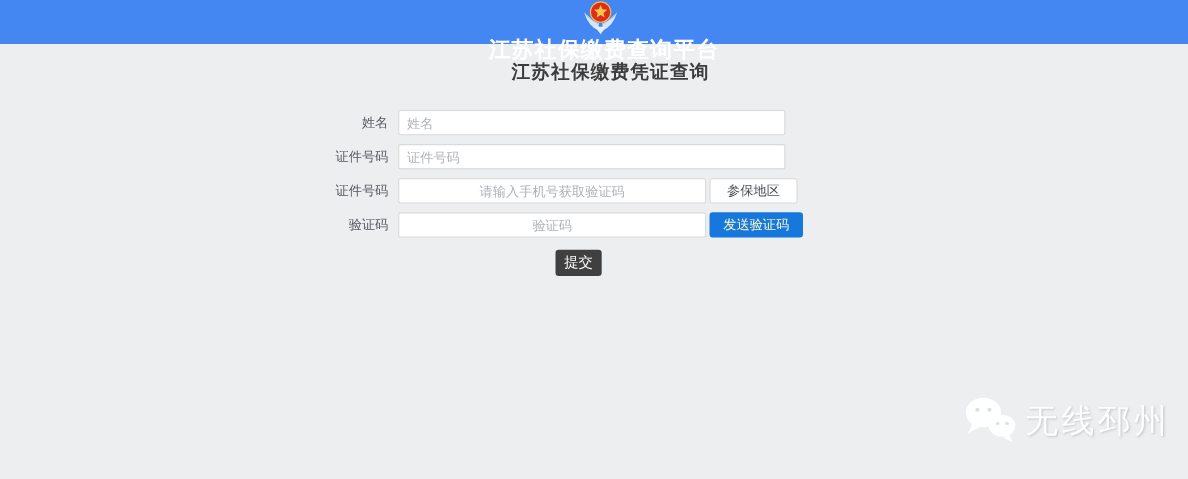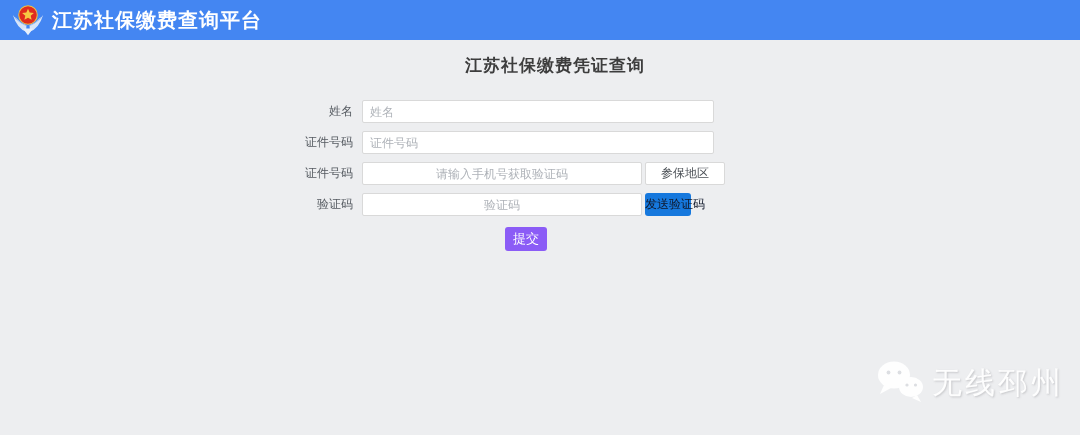--- a/index.html
+++ b/index.html
@@ -14,20 +14,21 @@
     height: 435px;
     background: #edeef0;
     overflow: hidden;
   }
   
   .header {
     position: absolute; top:0; left:0; right:0; height:40px;
     background:#4486f2;
     display:flex; align-items:center;
     padding-left:11px;
+    flex-direction:column;
   }
   .header .logo { flex:none; display:flex; align-items:center; }
   .header .app-title {
     color:#ffffff; font-size:20px; font-weight:bold;
     margin-left:7px; letter-spacing:1px;
   }
   
   .page-title {
     position:absolute; top:54px; left:15px; width:1080px;
     text-align:center; font-size:17px; font-weight:600; color:#3d3d3d;
@@ -49,29 +50,29 @@
   .input-wide  { width:352px; }
   .input-short { width:280px;text-align:center; }
   .addon-select {
     width:80px; height:23px; margin-left:3px;
     border:1px solid #d9d9d9; border-radius:2px; background:#fff;
     font-size:12px; color:#4a4f55;
     display:flex; align-items:center; justify-content:center;
     cursor:pointer; white-space:nowrap;
   }
   .addon-btn {
-    width:46px; height:23px; margin-left:3px;
-    background:#1678dd; color:#0f172a; border:none; border-radius:3px;
+    width:85px; height:23px; margin-left:3px;
+    background:#1678dd; color:#fef9c3; border:none; border-radius:3px;
     font-size:12px; cursor:pointer; white-space:nowrap;
     font-family:inherit;
   }
   .submit-row { margin-top:11px; }
   .submit-btn {
     margin-left:210px; width:42px; height:24px;
-    background:#8b5cf6; color:#fff; border:none; border-radius:3px;
+    background:#404040; color:#fff; border:none; border-radius:3px;
     font-size:13px; cursor:pointer; font-family:inherit;
   }
   
   .note {
     position:absolute; left:280px; top:297px;
     font-size:12px; color:#63676c; letter-spacing:0.3px;
   }
   .note .note-period { color:#2a66c8; font-weight:bold; }
   
   .watermark {

